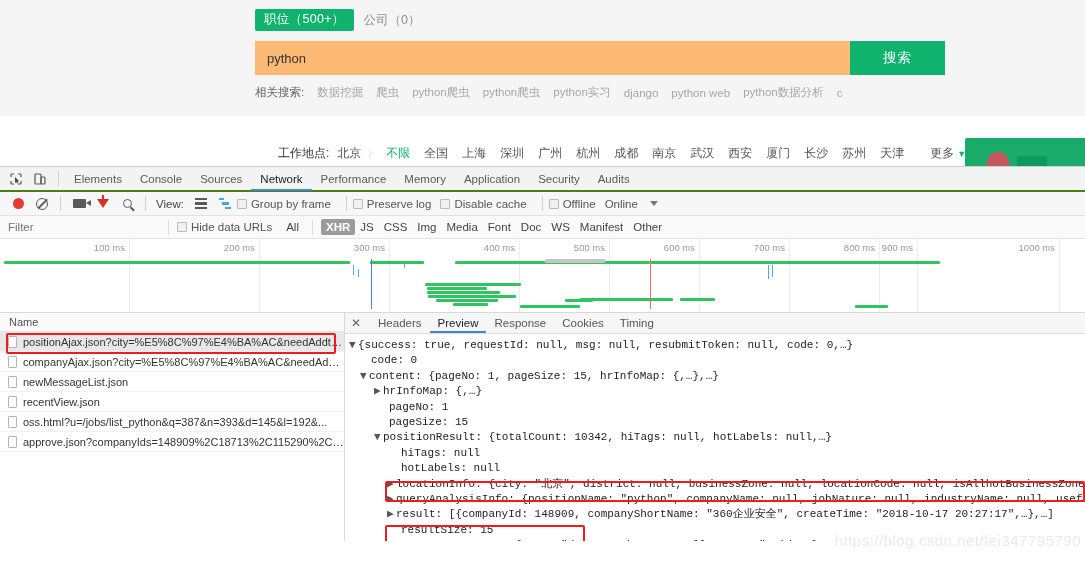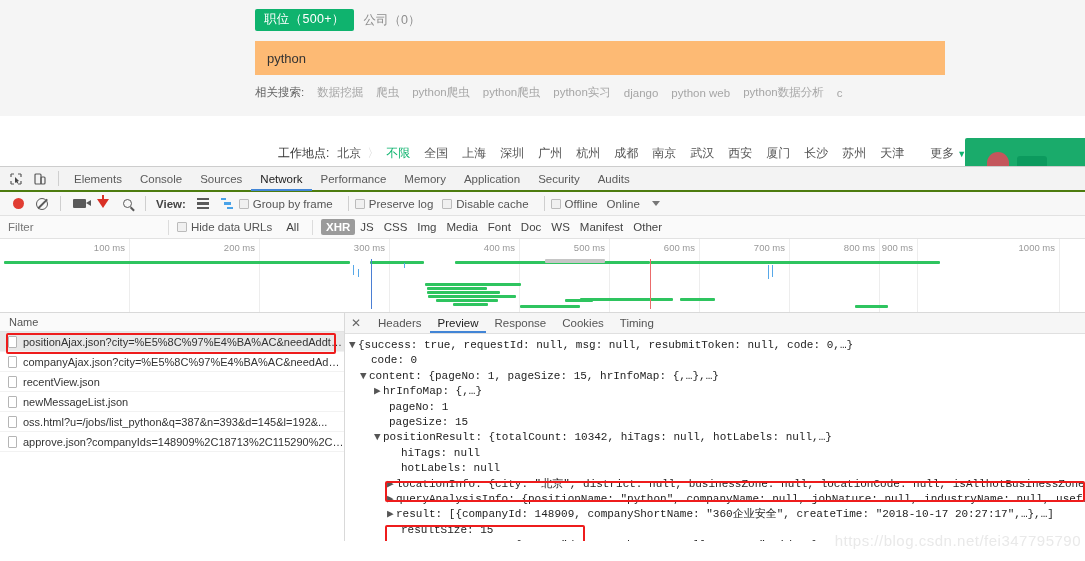--- a/index.html
+++ b/index.html
@@ -115,21 +115,21 @@
     border-top: 3.5px solid transparent; border-bottom: 3.5px solid transparent;
     border-right: 5px solid #5a5a5a;
   }
   .funnel { width: 0; height: 0; border-left: 6.5px solid transparent;
             border-right: 6.5px solid transparent; border-top: 9px solid #d93025;
             position: relative; }
   .funnel::after { content:""; position:absolute; left:-1px; top:-13px; width:2px; height:5px; background:#d93025; }
   .mag { width: 9px; height: 9px; border: 1.6px solid #5a5a5a; border-radius: 50%; position: relative; }
   .mag::after { content:""; position:absolute; right:-4px; bottom:-3px; width:5px; height:1.6px;
                 background:#5a5a5a; transform: rotate(45deg); }
-  .tb-label { margin: 0 5px 0 4px; color: #444; font-weight: bold; }
+  .tb-label { margin: 0 5px 0 4px; color: #444; }
   .view-list { display: flex; flex-direction: column; gap: 2px; }
   .view-list i { display:block; width: 12px; height: 2.5px; background: #5a5a5a; }
   .view-wf { display: flex; flex-direction: column; gap: 2px; }
   .view-wf i { display: block; height: 2.5px; background: #4aa3e8; }
   .cb {
     width: 10px; height: 10px; border: 1px solid #bbb; background: #f0f0f0;
     display: inline-block; margin-right: 4px; vertical-align: -1px; border-radius: 1px;
   }
   .tb-item { display: flex; align-items: center; margin-right: 9px; color: #555; white-space: nowrap; }
   .tb-text { color: #555; white-space: nowrap; }
@@ -222,20 +222,21 @@
   <div class="page-mid"></div>
 
   <div class="search-wrap">
     <div class="tabs-row">
       <div class="tab-pill">职位（500+）</div>
       <div class="tab-plain">公司（0）</div>
     </div>
 
     <div class="searchbar">
       <input class="search-input" type="text" value="python" style="">
+      <button class="search-btn">搜索</button>
     </div>
 
     <div class="related">
       <span class="related-label">相关搜索:</span>
       <span class="related-item">数据挖掘</span>
       <span class="related-item">爬虫</span>
       <span class="related-item">python爬虫</span>
       <span class="related-item">python爬虫</span>
       <span class="related-item">python实习</span>
       <span class="related-item">django</span>
@@ -447,25 +448,25 @@
         <div class="req-row sel">
           <span class="doc-ico"></span>
           <span class="req-name">positionAjax.json?city=%E5%8C%97%E4%BA%AC&amp;needAddtio...</span>
         </div>
         <div class="req-row">
           <span class="doc-ico"></span>
           <span class="req-name">companyAjax.json?city=%E5%8C%97%E4%BA%AC&amp;needAddtio...</span>
         </div>
         <div class="req-row">
           <span class="doc-ico"></span>
-          <span class="req-name">recentView.json</span>
+          <span class="req-name">newMessageList.json</span>
         </div>
         <div class="req-row">
           <span class="doc-ico"></span>
-          <span class="req-name">newMessageList.json</span>
+          <span class="req-name">recentView.json</span>
         </div>
         <div class="req-row">
           <span class="doc-ico"></span>
           <span class="req-name">oss.html?u=/jobs/list_python&amp;q=387&amp;n=393&amp;d=145&amp;l=192&amp;...</span>
         </div>
         <div class="req-row">
           <span class="doc-ico"></span>
           <span class="req-name">approve.json?companyIds=148909%2C18713%2C115290%2C......</span>
         </div>
 

